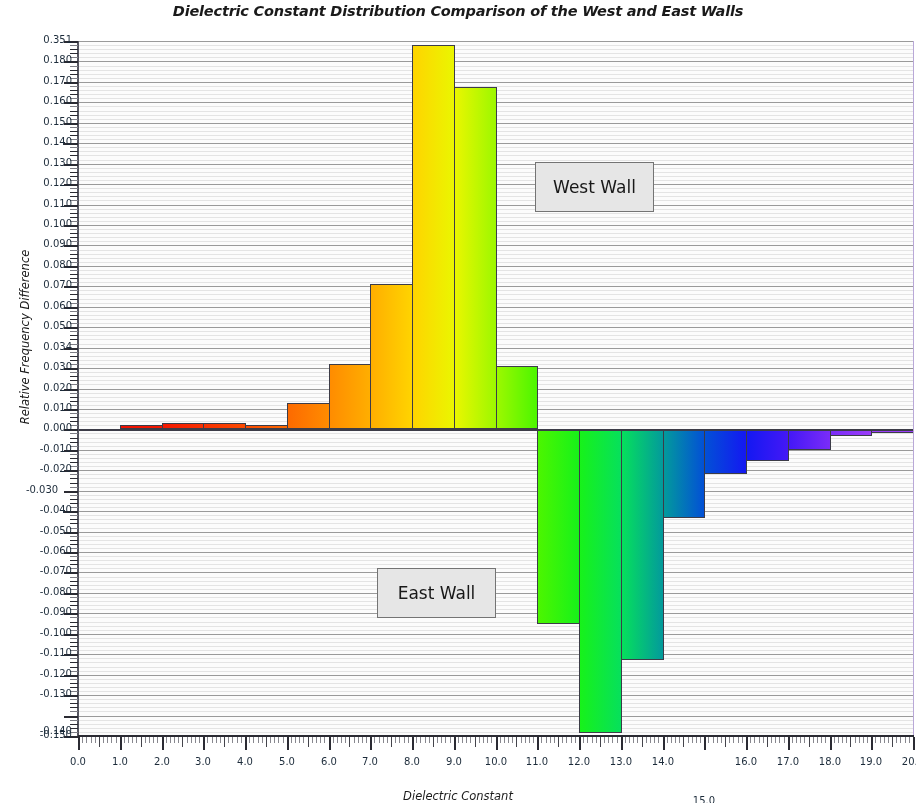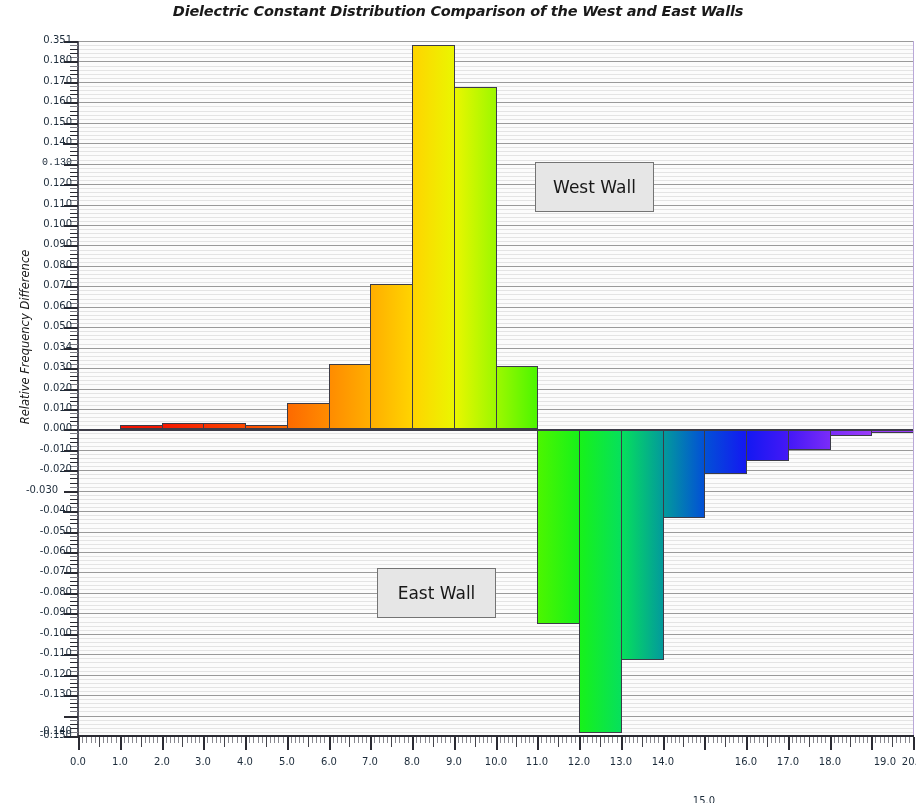--- a/index.html
+++ b/index.html
@@ -175,20 +175,21 @@
   }
 </style>
 </head>
 <body>
 
 <div id="chart-root">
 
   <div class="chart-title">Dielectric Constant Distribution Comparison of the West and East Walls</div>
 
   <div class="ylabel">Relative Frequency Difference</div>
+  <div class="xlabel">Dielectric Constant</div>
 
   <div id="plot">
     <div id="gridlines">
         <div class="grid-minor" style="top: 0px;"></div>
         <div class="grid-minor" style="top: 4px;"></div>
         <div class="grid-minor" style="top: 8px;"></div>
         <div class="grid-minor" style="top: 12px;"></div>
         <div class="grid-minor" style="top: 16px;"></div>
         <div class="grid-minor" style="top: 20px;"></div>
         <div class="grid-minor" style="top: 25px;"></div>
@@ -449,21 +450,21 @@
       <div class="ytick minor" style="top: 131px;"></div>
       <div class="ytick minor" style="top: 135px;"></div>
       <div class="ytick minorlight" style="top: 139px;"></div>
       <div class="ytick major" style="top: 143px;"></div>
       <div class="ytick-label" style="top: 136px;">0.140</div>
       <div class="ytick minorlight" style="top: 147px;"></div>
       <div class="ytick minor" style="top: 151px;"></div>
       <div class="ytick minor" style="top: 155px;"></div>
       <div class="ytick minorlight" style="top: 160px;"></div>
       <div class="ytick major" style="top: 164px;"></div>
-      <div class="ytick-label" style="top: 157px; font-family: Liberation Mono, monospace;">0.130</div>
+      <div class="ytick-label" style="top: 157px;">0.130</div>
       <div class="ytick minorlight" style="top: 168px;"></div>
       <div class="ytick minor" style="top: 172px;"></div>
       <div class="ytick minor" style="top: 176px;"></div>
       <div class="ytick minorlight" style="top: 180px;"></div>
       <div class="ytick major" style="top: 184px;"></div>
       <div class="ytick-label" style="top: 177px;">0.120</div>
       <div class="ytick minorlight" style="top: 188px;"></div>
       <div class="ytick minor" style="top: 192px;"></div>
       <div class="ytick minor" style="top: 196px;"></div>
       <div class="ytick minorlight" style="top: 200px;"></div>
@@ -830,21 +831,21 @@
       <div class="xtick minor" style="left: 834px;"></div>
       <div class="xtick minor" style="left: 838px;"></div>
       <div class="xtick minor" style="left: 842px;"></div>
       <div class="xtick minor" style="left: 846px;"></div>
       <div class="xtick mid" style="left: 850px;"></div>
       <div class="xtick minor" style="left: 855px;"></div>
       <div class="xtick minor" style="left: 859px;"></div>
       <div class="xtick minor" style="left: 863px;"></div>
       <div class="xtick minor" style="left: 867px;"></div>
       <div class="xtick major" style="left: 871px;"></div>
-      <div class="xtick-label" style="left: 871px; text-align: right;">19.0</div>
+      <div class="xtick-label" style="left: 871px;">19.0</div>
       <div class="xtick minor" style="left: 875px;"></div>
       <div class="xtick minor" style="left: 880px;"></div>
       <div class="xtick minor" style="left: 884px;"></div>
       <div class="xtick minor" style="left: 888px;"></div>
       <div class="xtick mid" style="left: 892px;"></div>
       <div class="xtick minor" style="left: 896px;"></div>
       <div class="xtick minor" style="left: 900px;"></div>
       <div class="xtick minor" style="left: 905px;"></div>
       <div class="xtick minor" style="left: 909px;"></div>
       <div class="xtick major" style="left: 913px;"></div>

